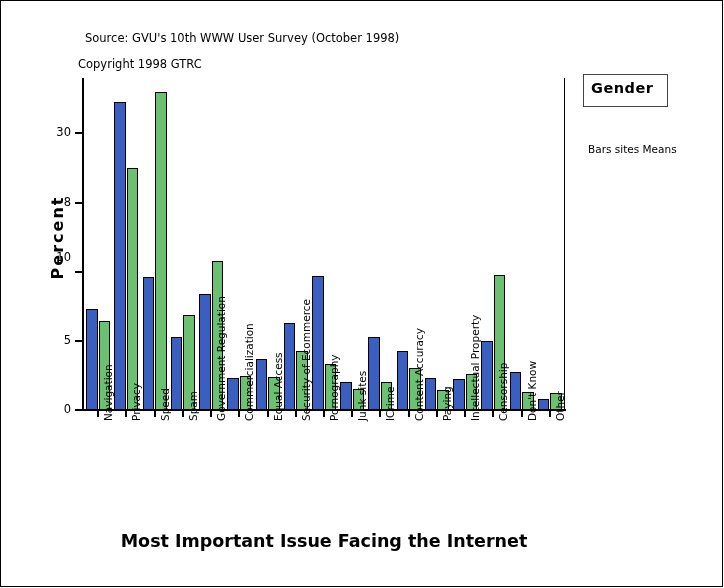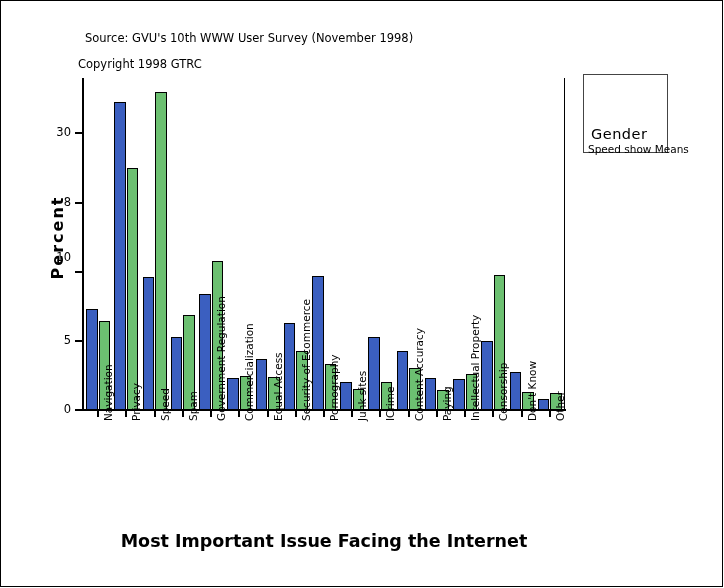--- a/index.html
+++ b/index.html
@@ -139,26 +139,25 @@
     left: 583px;
     top: 74px;
     width: 85px;
     padding: 5px 7px 7px 7px;
     border: 1px solid #444;
     background: #fff;
     box-sizing: border-box;
   }
   #legend-title {
     font-size: 14.5px;
-    font-weight: normal;
+    font-weight: bold;
     color: #000;
     letter-spacing: 0.5px;
     margin-bottom: 3px;
     font-family: "DejaVu Sans", sans-serif;
-    margin-top: 46px;
   }
   .legend-row {
     display: flex;
     align-items: center;
     margin-top: 2px;
   }
   .legend-swatch {
     width: 12px;
     height: 12px;
     border: 1px solid #000;
@@ -180,21 +179,21 @@
     color: #000;
     white-space: nowrap;
     font-family: "DejaVu Sans", sans-serif;
   }
 </style>
 </head>
 <body>
 
 <div id="page-frame"></div>
 
-<div class="src-line" id="source-text">Source: GVU's 10th WWW User Survey (November 1998)</div>
+<div class="src-line" id="source-text">Source: GVU's 10th WWW User Survey (October 1998)</div>
 <div class="src-line" id="copyright-text">Copyright 1998 GTRC</div>
 
 <div id="plot-axis-left"></div>
 <div id="plot-axis-bottom"></div>
 <div id="plot-axis-right"></div>
 
 <div id="y-axis-ticks">
     <div class="y-tick" style="top: 409px;"></div>
     <div class="y-label" style="top: 402px;">0</div>
     <div class="y-tick" style="top: 339.833px;"></div>
@@ -278,13 +277,13 @@
     <div class="x-tick" style="left: 520.647px;"></div>
     <div class="x-label" style="left: 525.647px; top: 421px;">Don't Know</div>
     <div class="x-tick" style="left: 548.882px;"></div>
     <div class="x-label" style="left: 553.882px; top: 421px;">Other</div>
   </div>
 <div id="x-axis-title">Most Important Issue Facing the Internet</div>
 
 <div id="legend-box">
   <div id="legend-title">Gender</div>
 </div>
-<div id="legend-note">Speed show Means</div>
+<div id="legend-note">Bars sites Means</div>
 
 </body></html>

